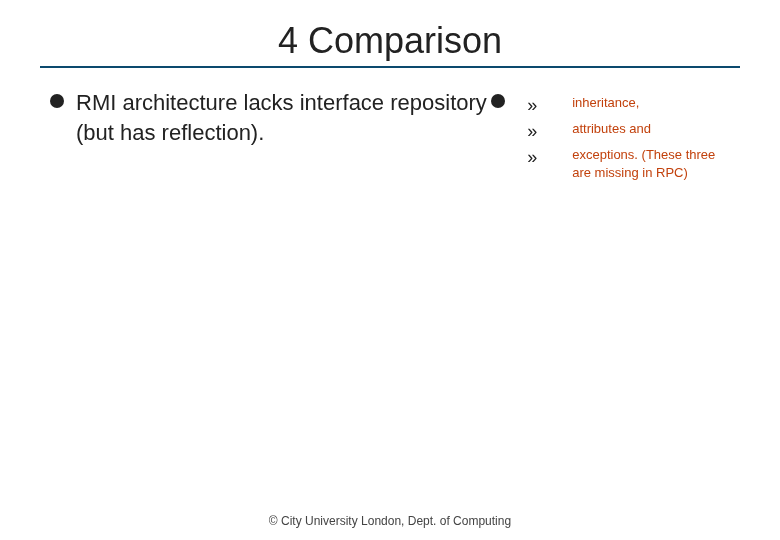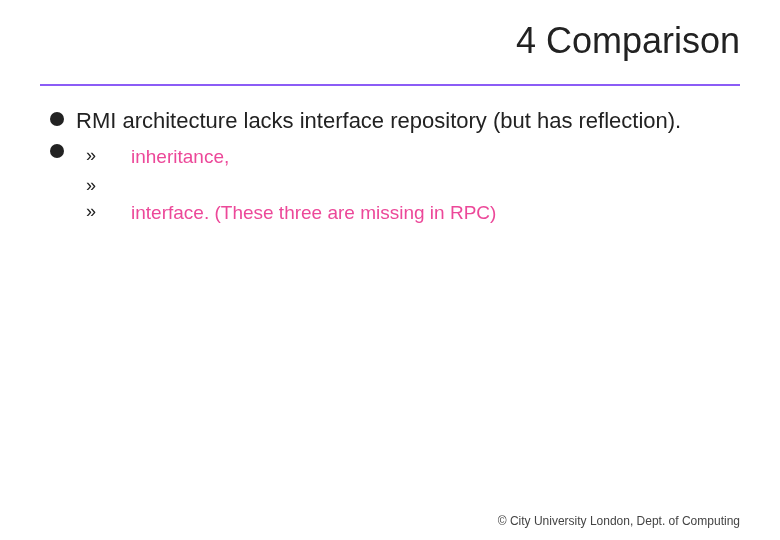--- a/index.html
+++ b/index.html
@@ -21,36 +21,35 @@
       width: 780px;
       height: 540px;
       background: #ffffff;
       padding: 20px 40px 20px 40px;
       display: flex;
       flex-direction: column;
       position: relative;
     }
 
     .title-section {
-      text-align: right;
-      padding-bottom: 22px;
-      border-bottom: 2px solid #8b5cf6;
+      text-align: center;
+      padding-bottom: 4px;
+      border-bottom: 2px solid #0c4a6e;
       margin-bottom: 20px;
     }
 
     .slide-title {
       font-size: 36px;
       font-weight: normal;
       color: #222222;
     }
 
     .content {
       flex: 1;
       display: flex;
-      flex-direction: column;
       gap: 2px;
       padding: 0 10px;
     }
 
     .bullet-item {
       display: flex;
       align-items: flex-start;
       gap: 12px;
     }
 
@@ -84,38 +83,39 @@
     }
 
     .sub-bullet-arrow {
       font-size: 18px;
       color: #222222;
       flex-shrink: 0;
       margin-top: 1px;
     }
 
     .sub-bullet-text {
-      font-size: 19px;
-      color: #ec4899;
+      font-size: 13px;
+      color: #c2410c;
       line-height: 1.4;
       margin-left: 27px;
     }
 
     .bold {
       font-weight: bold;
     }
 
     .footer {
       position: absolute;
       bottom: 12px;
       left: 40px;
       right: 40px;
       display: flex;
       justify-content: flex-end;
       align-items: center;
+      flex-direction: column;
     }
 
     .footer-left {
       font-size: 12px;
       color: #444444;
     }
 
     .footer-right {
       font-size: 12px;
       color: #444444;
@@ -140,24 +140,25 @@
     <div class="bullet-item">
       <div class="bullet-dot"></div>
       <div>
         <div class="sub-bullets">
           <div class="sub-bullet-item">
             <span class="sub-bullet-arrow">»</span>
             <span class="sub-bullet-text">inheritance,</span>
           </div>
           <div class="sub-bullet-item">
             <span class="sub-bullet-arrow">»</span>
+            <span class="sub-bullet-text">attributes and</span>
           </div>
           <div class="sub-bullet-item">
             <span class="sub-bullet-arrow">»</span>
-            <span class="sub-bullet-text">interface. (These three are missing in RPC)</span>
+            <span class="sub-bullet-text">exceptions. (These three are missing in RPC)</span>
           </div>
         </div>
       </div>
     </div>
 
 
   </div>
 
   <div class="footer">
     <span class="footer-left">© City University London, Dept. of Computing</span>

